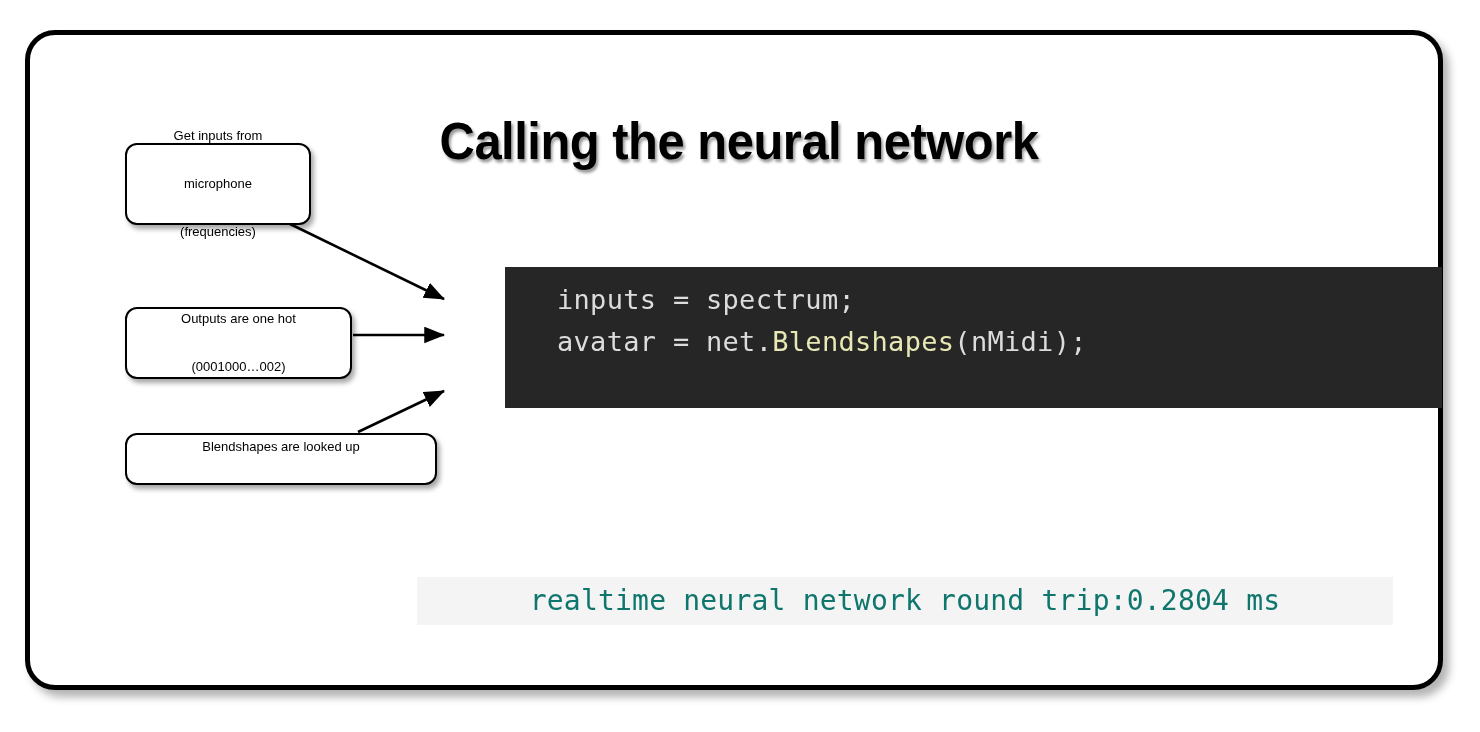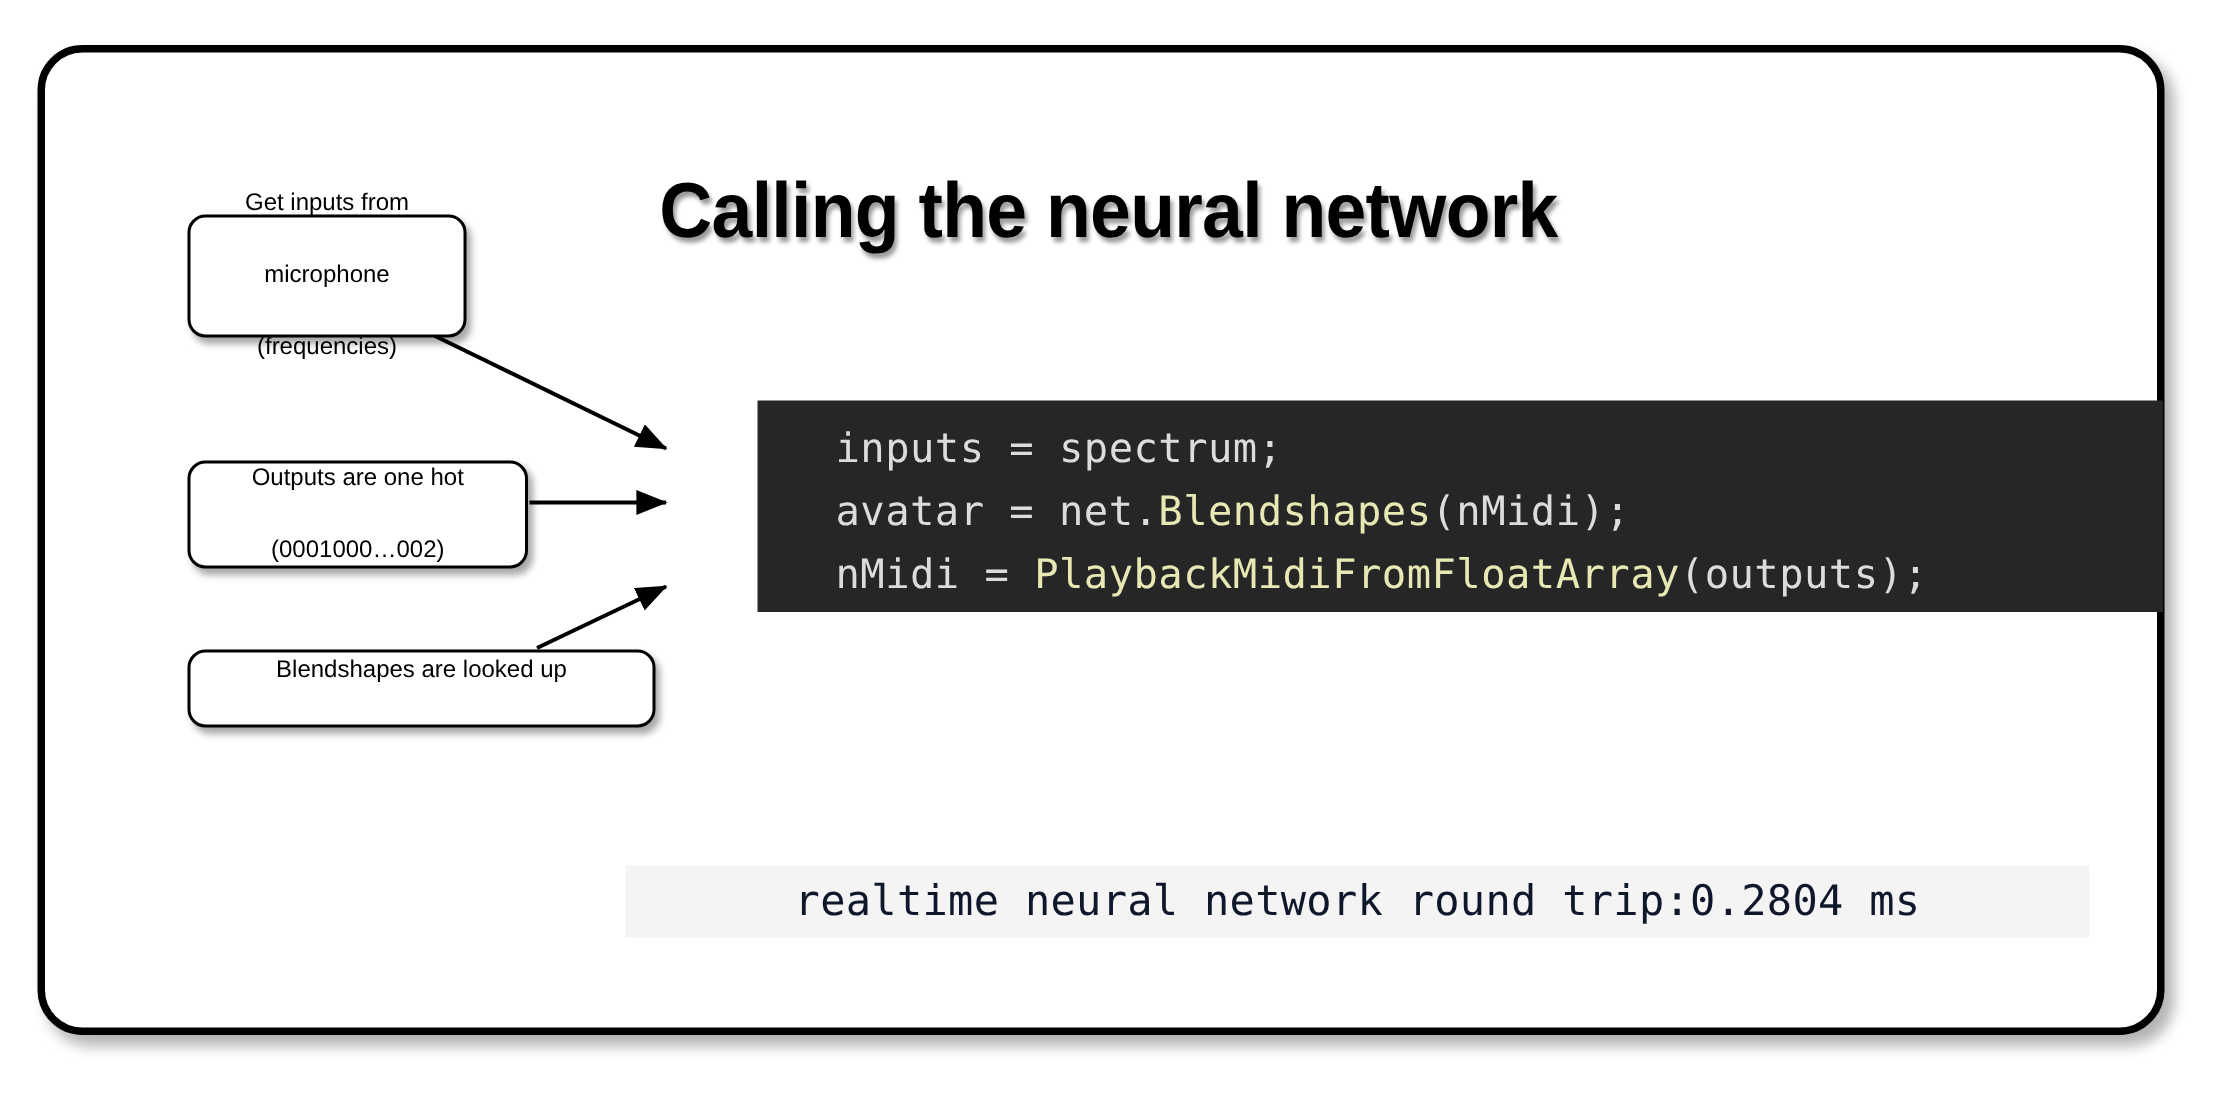--- a/index.html
+++ b/index.html
@@ -73,21 +73,21 @@
 
   
   .callout {
     position: absolute;
     box-sizing: border-box;
     background: #ffffff;
     border: 2.5px solid #000000;
     border-radius: 12px;
     color: #000000;
     font-family: "Liberation Sans", sans-serif;
-    font-size: 16px;
+    font-size: 13px;
     line-height: 24px;
     text-align: center;
     display: flex;
     align-items: center;
     justify-content: center;
     box-shadow: 3px 4px 5px rgba(0,0,0,0.35);
     z-index: 3;
   }
   .callout span { display: block; padding: 0 6px; }
 
@@ -114,36 +114,35 @@
     height: 48px;
     background: #f4f4f4;
     display: flex;
     align-items: center;
     justify-content: center;
   }
   #status-text {
     font-family: "DejaVu Sans Mono", "Liberation Mono", monospace;
     font-size: 28px;
     line-height: 32px;
-    color: #0f172a;
+    color: #0f766e;
     white-space: pre;
     letter-spacing: 0.2px;
   }
 </style>
 </head>
 <body>
 
 <div id="slide-frame">
 
   <div id="slide-title">Calling the neural network</div>
 
   <div id="code-block">
     <div class="code-line"><span>inputs = spectrum;</span><span class="code-fn"></span><span></span></div>
     <div class="code-line"><span>avatar = net.</span><span class="code-fn">Blendshapes</span><span>(nMidi);</span></div>
-    <div class="code-line"><span>nMidi = </span><span class="code-fn">PlaybackMidiFromFloatArray</span><span>(outputs);</span></div>
   </div>
 
   <svg id="arrows-layer" viewBox="0 0 1418 660" width="1418" height="660">
     <defs>
       <marker id="ah" markerWidth="9" markerHeight="9" refX="7.6" refY="3.2" orient="auto" markerUnits="strokeWidth">
         <path d="M0,0 L8,3.2 L0,6.4 z" fill="#000000"></path>
       </marker>
     </defs>
 
     <line x1="258" y1="188" x2="414" y2="264" stroke="#000000" stroke-width="2.6" marker-end="url(#ah)"></line>

